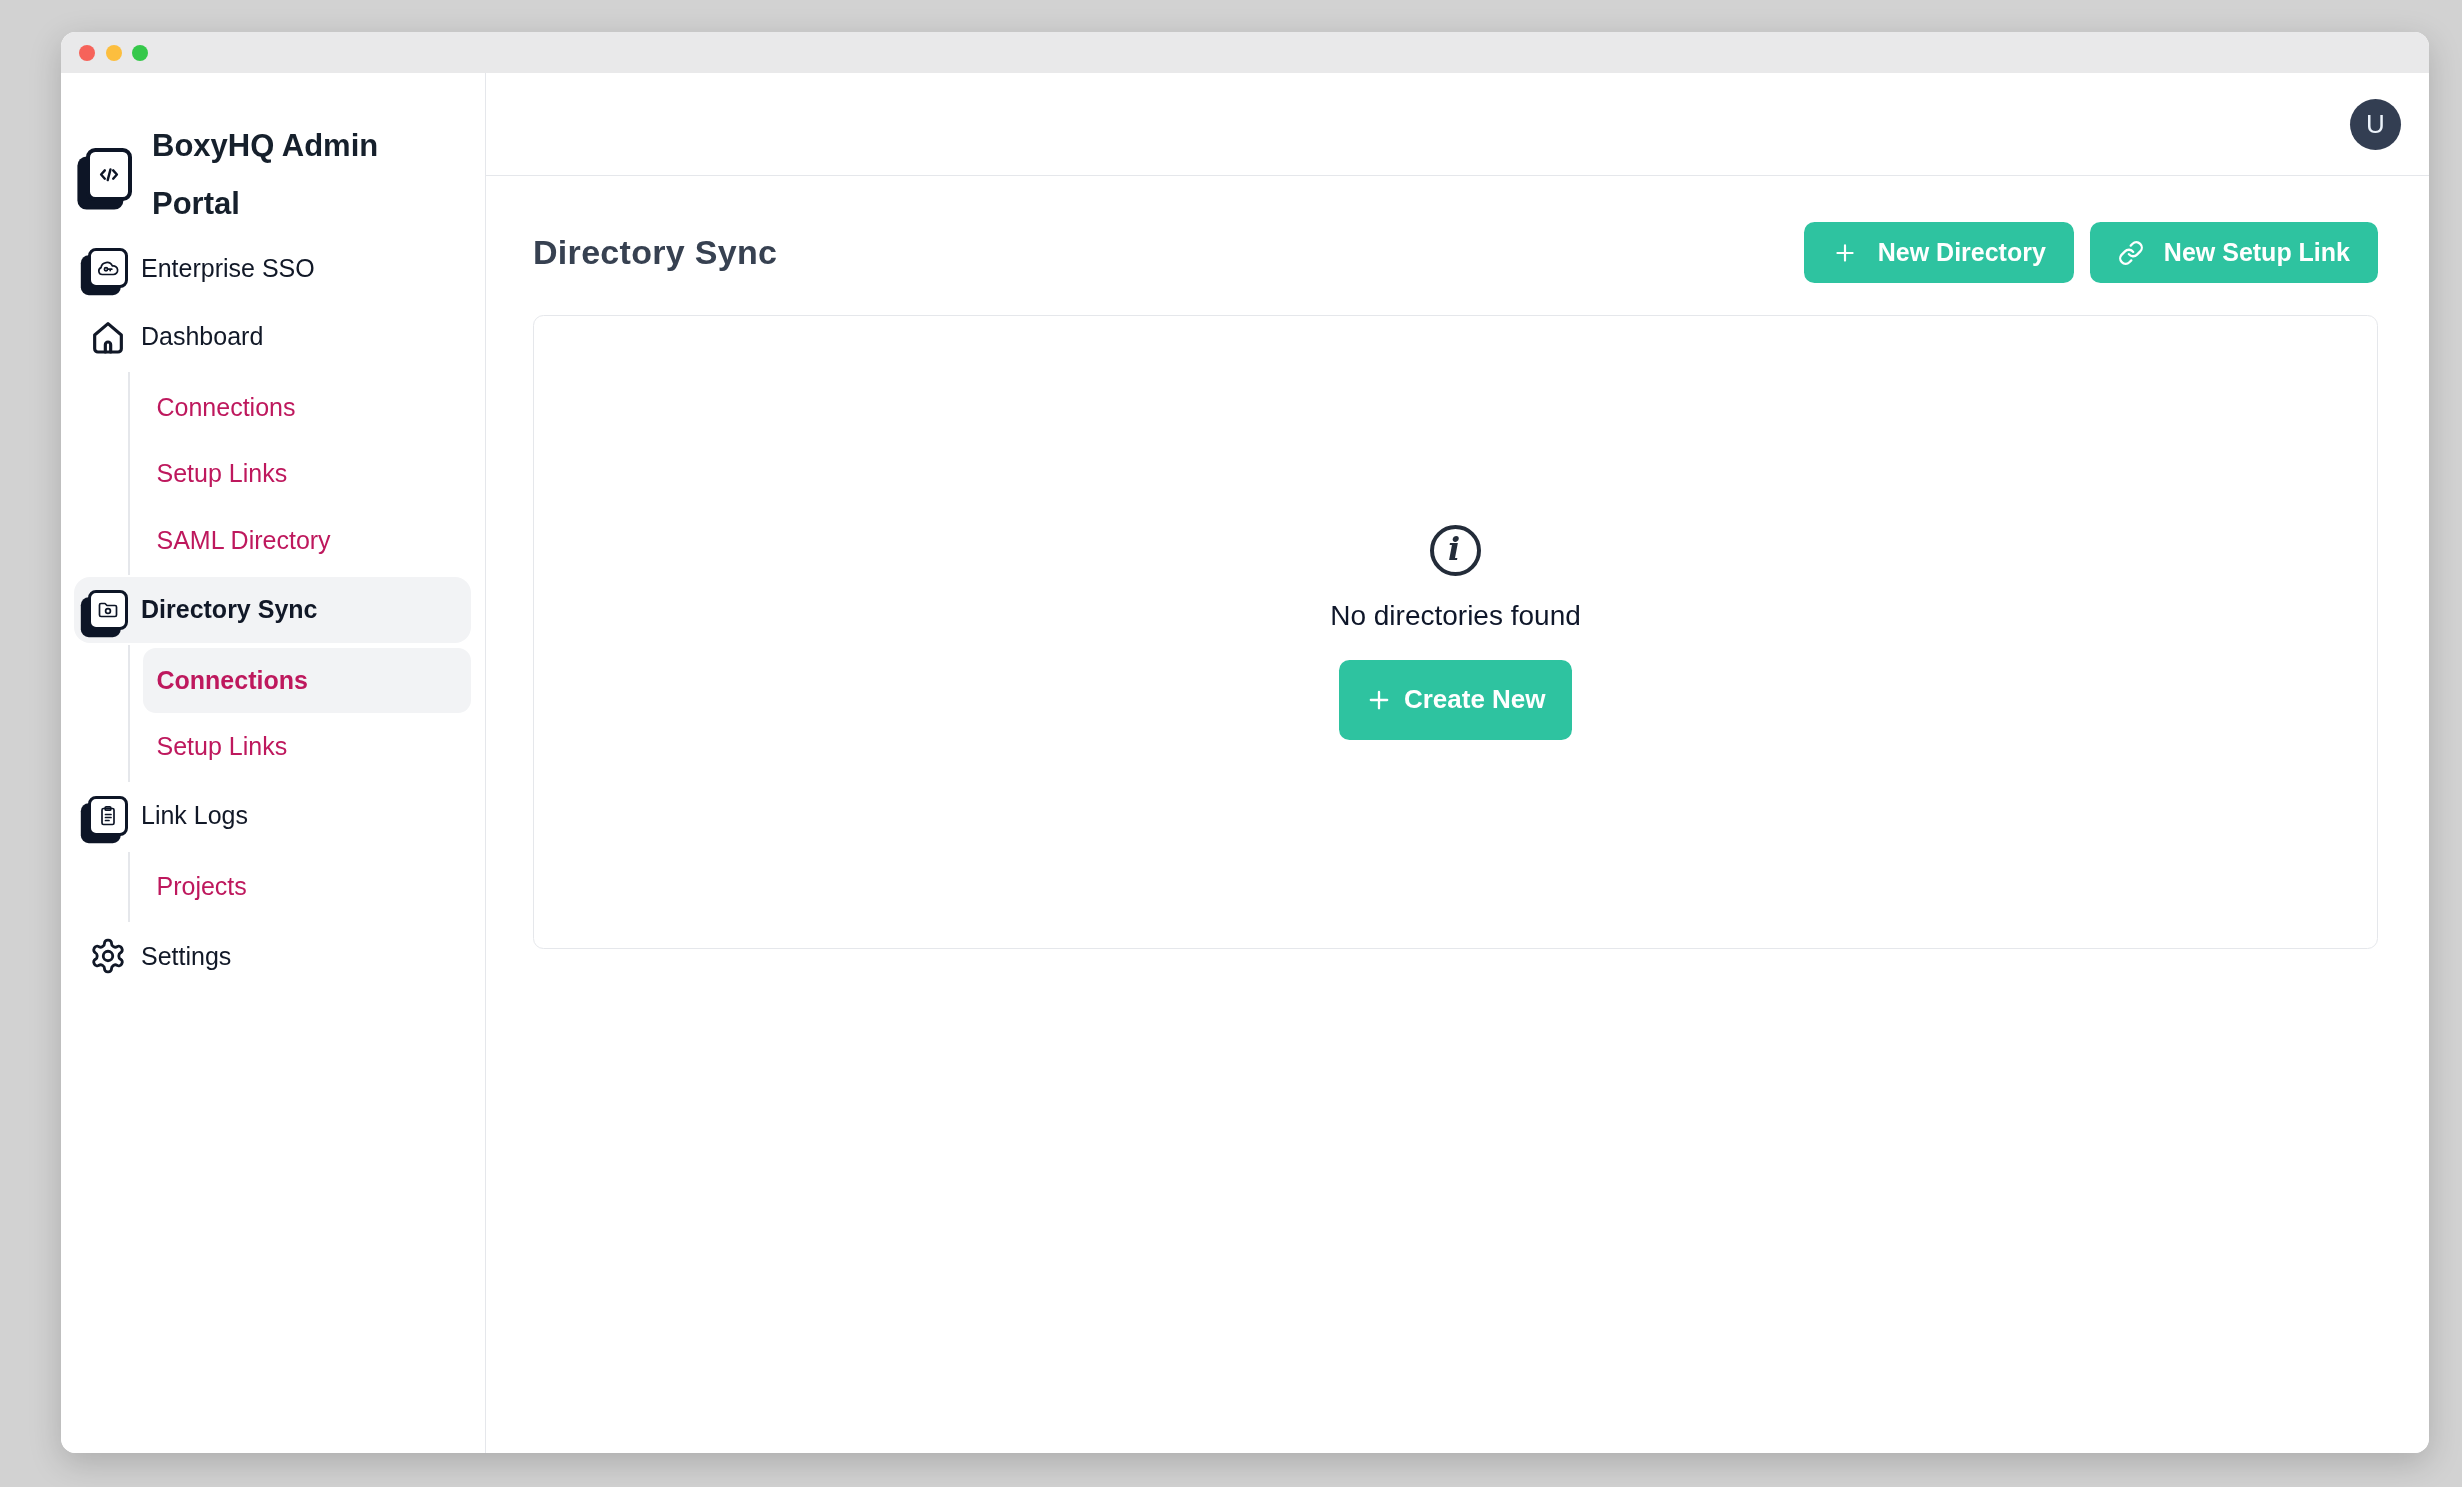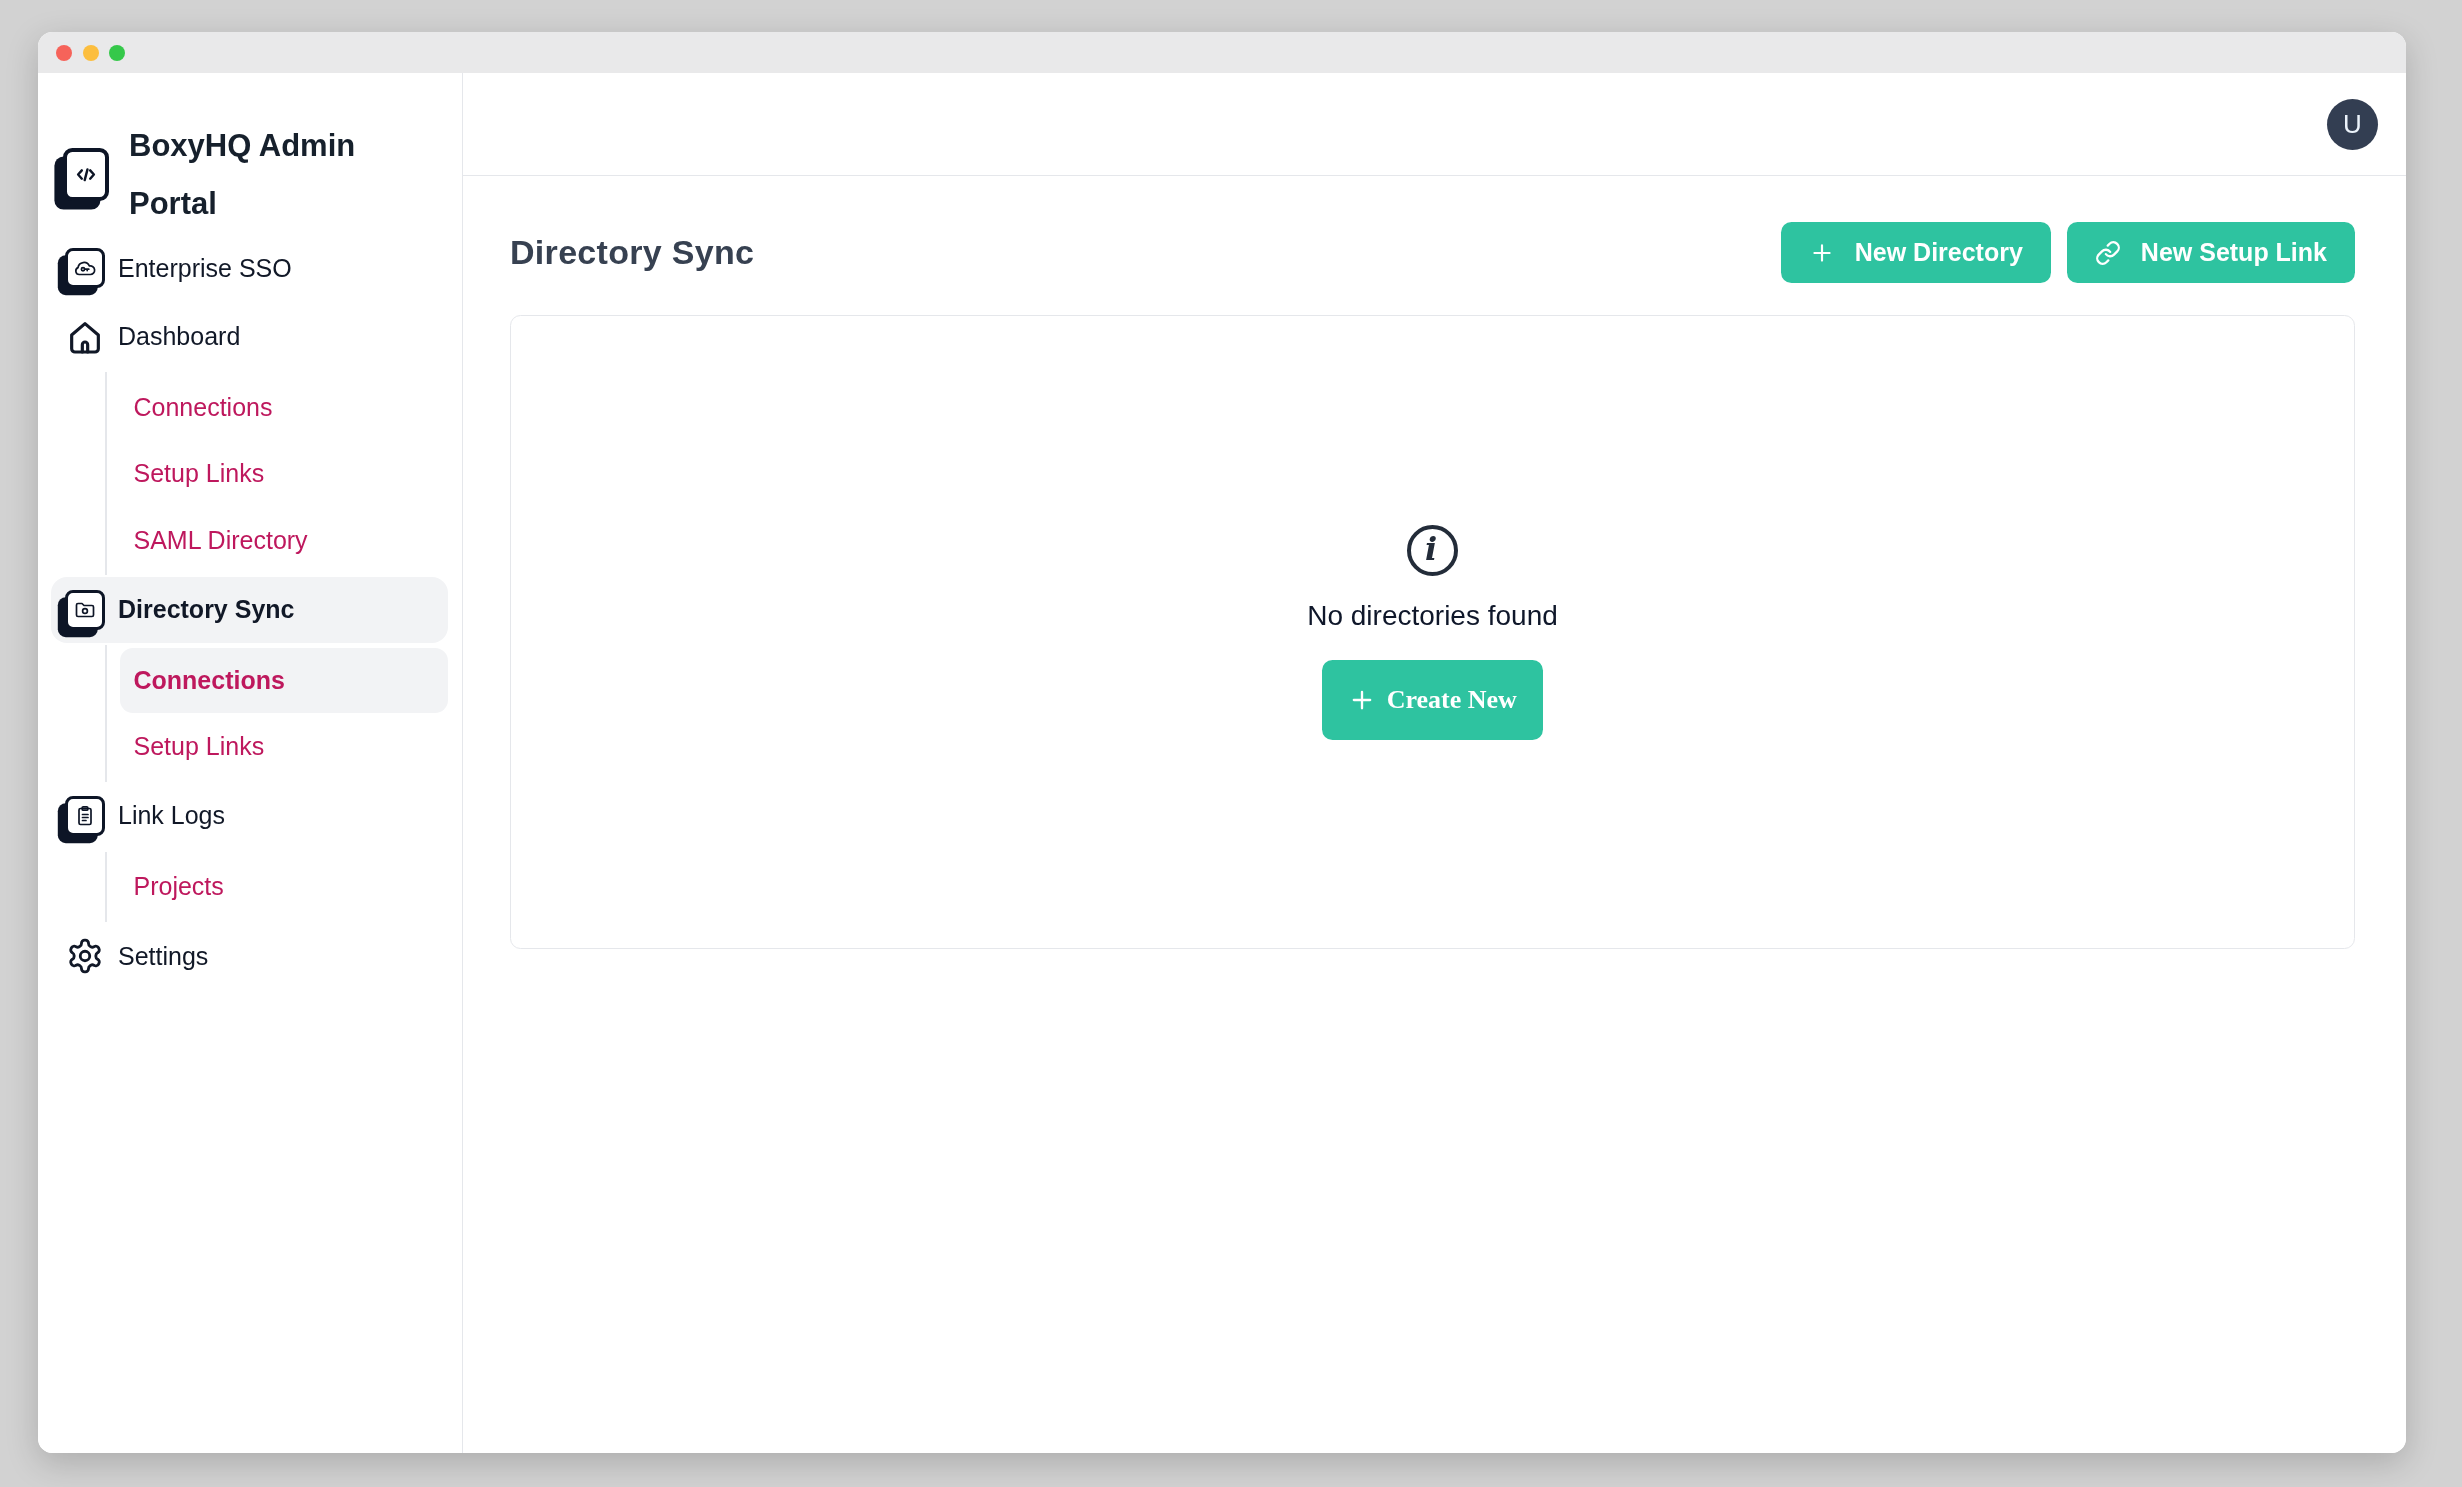--- a/index.html
+++ b/index.html
@@ -4,21 +4,21 @@
 <style>
   html,body{margin:0;padding:0;}
   body{
     width:2462px;height:1488px;
     background:#d2d2d2;
     font-family:"Liberation Sans", sans-serif;
     overflow:hidden;
     position:relative;
   }
   .window{
-    position:absolute;left:38px;top:32px;width:2368px;height:1421px;
+    position:absolute;left:61px;top:32px;width:2368px;height:1421px;
     background:#ffffff;border-radius:14.5px;overflow:hidden;
     box-shadow:0 9.2px 33px rgba(0,0,0,.18);
   }
   .titlebar{
     height:41px;background:#e9e9ea;
     display:flex;align-items:center;gap:10.5px;padding-left:18px;
   }
   .dot{width:16px;height:16px;border-radius:50%;display:inline-block;}
   .dot.red{background:#f6635a;}
   .dot.yellow{background:#fcbe3e;}
@@ -96,21 +96,21 @@
   }
   .info-circle{
     width:43px;height:43px;border:4.6px solid #232c39;border-radius:50%;
     display:flex;align-items:center;justify-content:center;
   }
   .info-i{
     font-family:"DejaVu Serif", serif;font-style:italic;font-weight:700;
     font-size:32px;color:#232c39;line-height:1;transform:translate(-1.3px,-1.3px);
   }
   .empty-msg{margin-top:24px;font-size:28px;color:#0f172a;}
-  .btn.cta{margin-top:28px;height:80px;font-size:26px;padding:9px 26px;gap:10.5px;font-family:Liberation Serif, serif;}
+  .btn.cta{margin-top:28px;height:80px;font-size:26px;padding:9px 26px;gap:10.5px;}
 </style>
 </head>
 <body>
 
 <div class="window">
 
   <div class="titlebar">
     <span class="dot red"></span>
     <span class="dot yellow"></span>
     <span class="dot green"></span>

